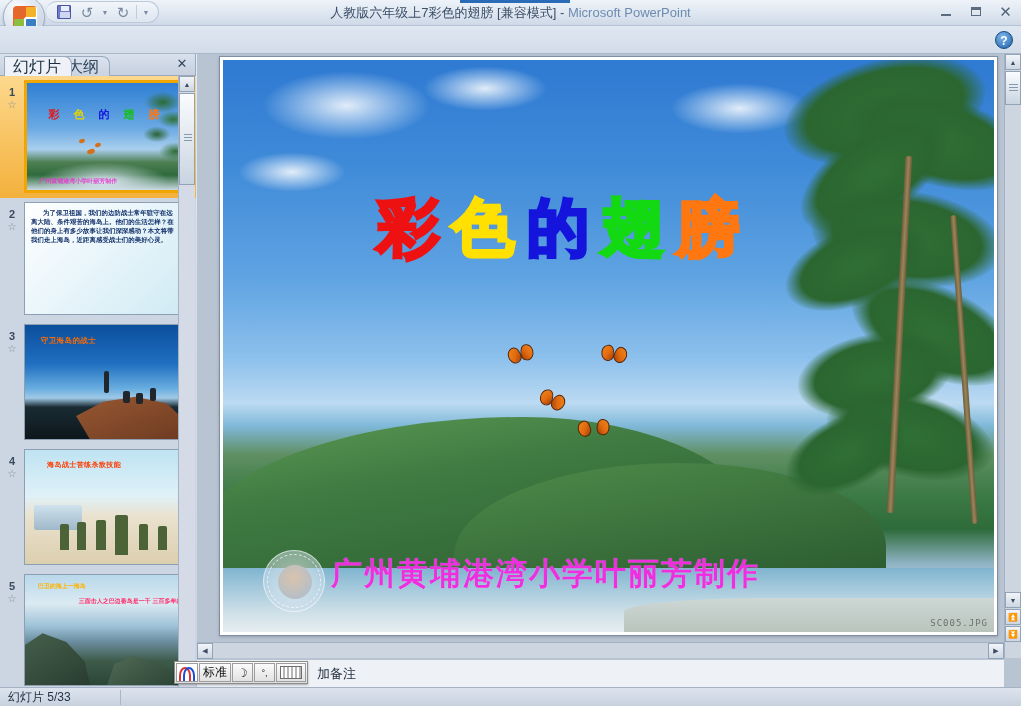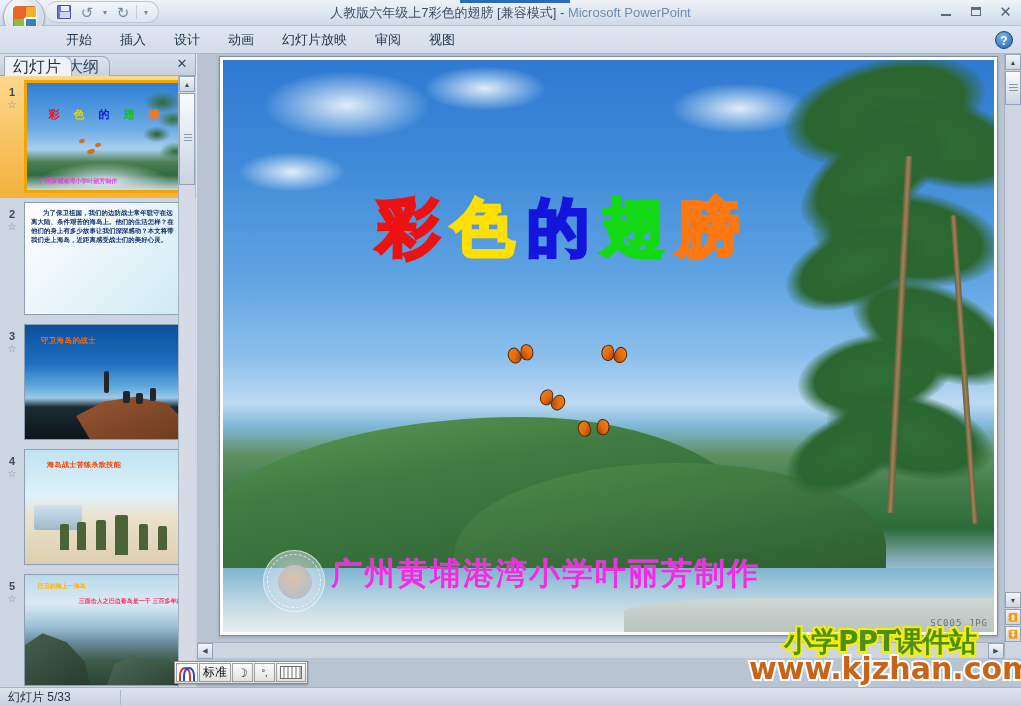--- a/index.html
+++ b/index.html
@@ -482,29 +482,20 @@
       <div class="win-btn">
           <span class="max-g"></span>
         </div>
       <div class="win-btn">
           <span class="cls-g">✕</span>
         </div>
     </div>
   </div>
 
   <div class="ribbon">
-    <div class="tabs">
-      <div class="tab">开始</div>
-      <div class="tab">插入</div>
-      <div class="tab">设计</div>
-      <div class="tab">动画</div>
-      <div class="tab">幻灯片放映</div>
-      <div class="tab">审阅</div>
-      <div class="tab">视图</div>
-    </div>
     <div class="help-btn"><span>?</span></div>
   </div>
 
   <div class="leftpane">
 
     <div class="pane-tabs">
       <div class="ptab active">幻灯片</div>
       <div class="ptab inactive">大纲</div>
       <div class="pane-close">✕</div>
     </div>
@@ -698,38 +689,37 @@
     <div class="stage-hsb">
       <div class="sb-arrow" style="position:absolute;left:0;top:0;">
           <span>◀</span>
         </div>
       <div class="sb-arrow" style="position:absolute;right:0;top:0;">
           <span>▶</span>
         </div>
     </div>
   </div>
 
+  <div class="notes">
+    <span>加备注</span>
+  </div>
 
   <div class="ime">
     <div class="ime-logo"></div>
     <div class="ime-btn">标准</div>
     <div class="ime-btn">
         <span>☽</span>
       </div>
     <div class="ime-btn">
         <span style="font-size:9px">°,</span>
       </div>
     <div class="ime-btn">
         <span class="kb-ico"></span>
       </div>
   </div>
 
   <div class="statusbar">
     <div class="status-left">幻灯片 5/33</div>
     <div class="status-sep"></div>
   </div>
 
-  <div class="watermark">
-    <div class="wm1">小学PPT课件站</div>
-    <div class="wm2">www.kjzhan.com</div>
-  </div>
 
 </div>
 
 </body></html>

